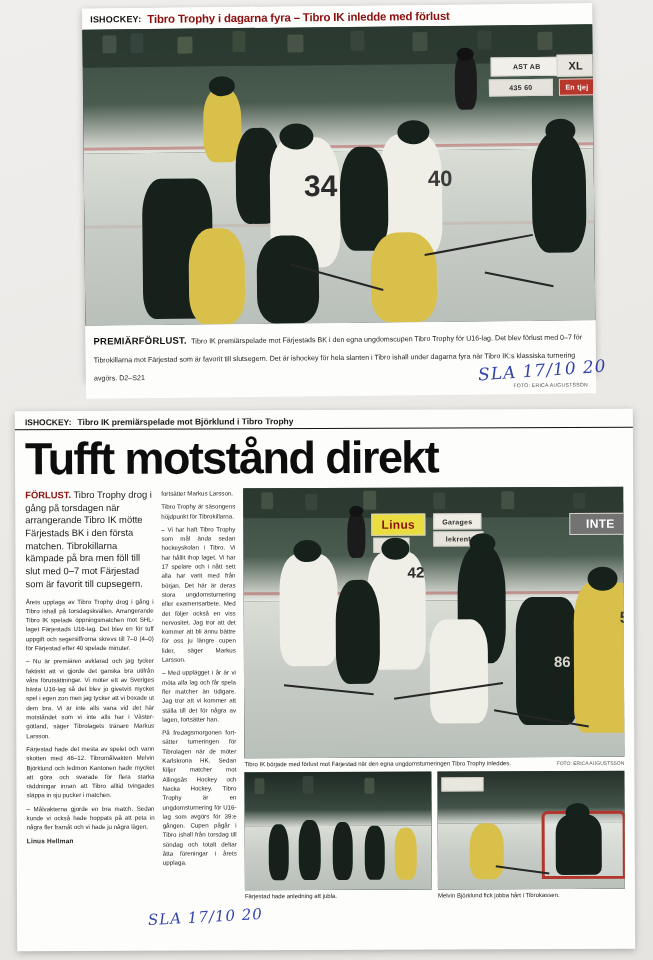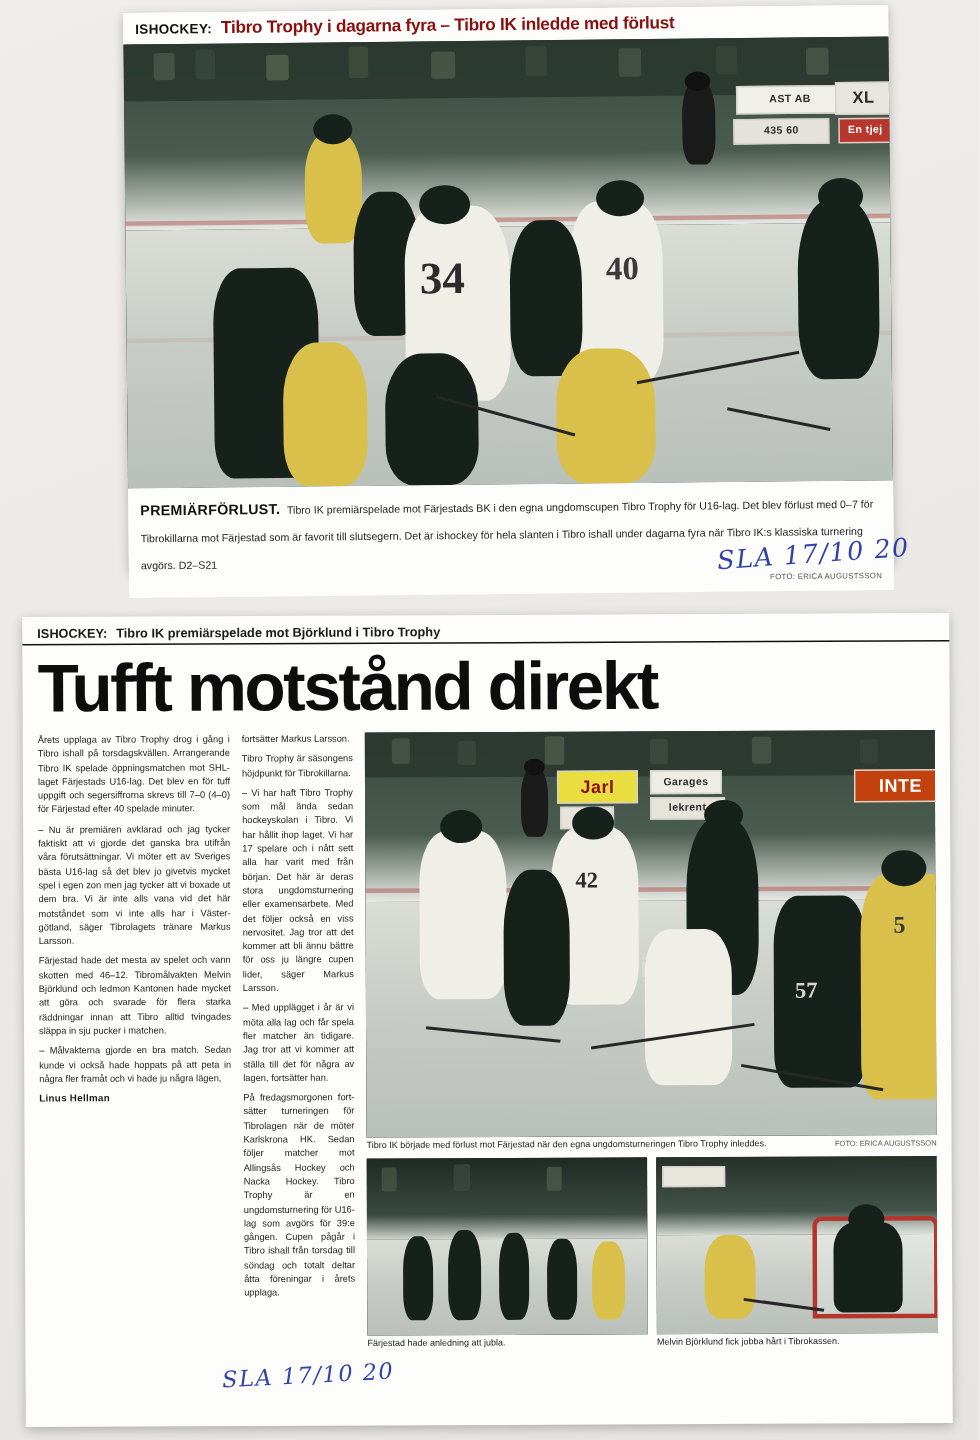--- a/index.html
+++ b/index.html
@@ -107,21 +107,22 @@
     border-radius: 40% 40% 30% 30%;
   }
   .pl-dark { background: #17211c; }
   .pl-white { background: #efeee7; }
   .pl-ylw { background: #d9c04a; }
   .pl-ref { background: #1b1b1b; }
   .num {
     position: absolute;
     font-weight: bold;
     color: #2b2b2b;
-    font-family: Liberation Serif, serif;
+    font-family: Liberation Sans, sans-serif;
+    margin-left: 24px;
   }
   .stick {
     position: absolute;
     background: #262626;
     transform-origin: left center;
     height: 2px;
   }
 
   
   .top-caption {
@@ -331,20 +332,24 @@
   <div class="bot-head">
     <span class="kicker2">ISHOCKEY:</span>
     <span class="sub">Tibro IK premiärspelade mot Björklund i Tibro Trophy</span>
   </div>
 
   <div class="main-headline">Tufft motstånd direkt</div>
 
   <div class="body-area">
 
     <div class="col lead-col">
+      <div class="lead-in">
+        <span class="forlust">FÖRLUST.</span>
+        <span>Tibro Trophy drog i gång på torsdagen när arrangerande Tibro IK mötte Färjestads BK i den första matchen. Tibrokillarna kämpade på bra men föll till slut med 0–7 mot Färjestad som är favorit till cupsegern.</span>
+      </div>
       <p>Årets upplaga av Tibro Trophy drog i gång i Tibro is­hall på torsdagskvällen. Ar­rangerande Tibro IK spelade öppningsmatchen mot SHL-laget Färjestads U16-lag. Det blev en för tuff uppgift och segersiffrorna skrevs till 7–0 (4–0) för Färjestad efter 40 spelade minuter.</p>
       <p>– Nu är premiären avkla­rad och jag tycker faktiskt att vi gjorde det ganska bra ut­ifrån våra förutsättningar. Vi möter ett av Sveriges bästa U16-lag så det blev jo givet­vis mycket spel i egen zon men jag tycker att vi boxade ut dem bra. Vi är inte alls vana vid det här motståndet som vi inte alls har i Väster­götland, säger Tibrolagets tränare Markus Larsson.</p>
       <p>Färjestad hade det mesta av spelet och vann skotten med 46–12. Tibromålvakten Melvin Björklund och le­dmon Kantonen hade mycket att göra och svarade för flera starka räddningar innan att Tibro alltid tvingades släppa in sju pucker i matchen.</p>
       <p>– Målvakterna gjorde en bra match. Sedan kunde vi också hade hoppats på att peta in några fler framåt och vi hade ju några lägen,</p>
       <div class="byline">Linus Hellman</div>
     </div>
 
     <div class="col narrow-col">
       <p>fortsätter Markus Larsson.</p>
       <p>Tibro Trophy är säsongens höjdpunkt för Tibrokillarna.</p>
@@ -360,47 +365,47 @@
         <div class="ice"></div>
 
         <div class="crowd-block" style="left:0;top:0;width:400px;height:30px;background:#27332b;"></div>
         <div class="crowd-block" style="left:18px;top:4px;width:12px;height:17px;background:#4b584a;"></div>
         <div class="crowd-block" style="left:62px;top:6px;width:12px;height:16px;background:#3c4a3f;"></div>
         <div class="crowd-block" style="left:120px;top:3px;width:13px;height:19px;background:#515d4c;"></div>
         <div class="crowd-block" style="left:190px;top:5px;width:12px;height:17px;background:#3f4c40;"></div>
         <div class="crowd-block" style="left:258px;top:4px;width:13px;height:18px;background:#4c584a;"></div>
         <div class="crowd-block" style="left:330px;top:6px;width:12px;height:16px;background:#3a463c;"></div>
 
-        <div class="adboard" style="left:128px;top:26px;width:52px;height:20px;background:#e9dd3f;color:#8a1010;font-size:12px;">Jarl</div>
+        <div class="adboard" style="left:128px;top:26px;width:52px;height:20px;background:#e9dd3f;color:#8a1010;font-size:12px;">Linus</div>
         <div class="adboard" style="left:190px;top:26px;width:46px;height:14px;background:#efece4;">Garages</div>
-        <div class="adboard" style="left:326px;top:26px;width:60px;height:20px;background:#c2410c;color:#fff;font-size:12px;">INTE</div>
+        <div class="adboard" style="left:326px;top:26px;width:60px;height:20px;background:#737373;color:#fff;font-size:12px;">INTE</div>
         <div class="adboard" style="left:130px;top:50px;width:34px;height:13px;background:#e6e3da;">safe</div>
         <div class="adboard" style="left:190px;top:44px;width:48px;height:13px;background:#e6e3da;">lekrent</div>
 
         <div class="rink-line" style="left:0;top:104px;width:400px;"></div>
 
         <span class="ghost-text" style="left:156px;top:148px;">ng i</span>
 
         <div class="player pl-ref" style="left:104px;top:24px;width:18px;height:46px;"></div>
         <div class="player" style="left:106px;top:18px;width:14px;height:11px;background:#131313;border-radius:50%;"></div>
 
         <div class="player pl-white" style="left:36px;top:66px;width:58px;height:112px;border-radius:30% 32% 22% 22%;"></div>
         <div class="player pl-dark" style="left:50px;top:52px;width:28px;height:22px;border-radius:50%;"></div>
 
         <div class="player pl-white" style="left:124px;top:64px;width:58px;height:118px;border-radius:30% 32% 22% 22%;"></div>
         <div class="player pl-dark" style="left:138px;top:50px;width:28px;height:22px;border-radius:50%;"></div>
-        <span class="num" style="left:140px;top:92px;font-size:15px;">42</span>
+        <span class="num" style="left:140px;top:76px;font-size:15px;">42</span>
 
         <div class="player pl-dark" style="left:92px;top:92px;width:44px;height:104px;"></div>
         <div class="player pl-dark" style="left:214px;top:58px;width:48px;height:118px;"></div>
         <div class="player pl-dark" style="left:226px;top:46px;width:26px;height:20px;border-radius:50%;"></div>
 
         <div class="player pl-white" style="left:186px;top:132px;width:58px;height:104px;border-radius:28% 30% 20% 20%;"></div>
         <div class="player pl-dark" style="left:272px;top:110px;width:62px;height:128px;border-radius:26% 26% 18% 18%;"></div>
-        <span class="num" style="left:286px;top:166px;font-size:15px;color:#d9d6cc;">57</span>
+        <span class="num" style="left:286px;top:166px;font-size:15px;color:#d9d6cc;">86</span>
 
         <div class="player pl-ylw" style="left:330px;top:96px;width:64px;height:150px;border-radius:26% 26% 16% 16%;"></div>
         <div class="player pl-dark" style="left:344px;top:80px;width:30px;height:24px;border-radius:50%;"></div>
         <span class="num" style="left:352px;top:122px;font-size:16px;color:#3a3a3a;">5</span>
 
         <div class="stick" style="left:150px;top:210px;width:110px;transform:rotate(-8deg);"></div>
         <div class="stick" style="left:250px;top:222px;width:96px;transform:rotate(10deg);"></div>
         <div class="stick" style="left:40px;top:196px;width:90px;transform:rotate(6deg);"></div>
       </div>
 

